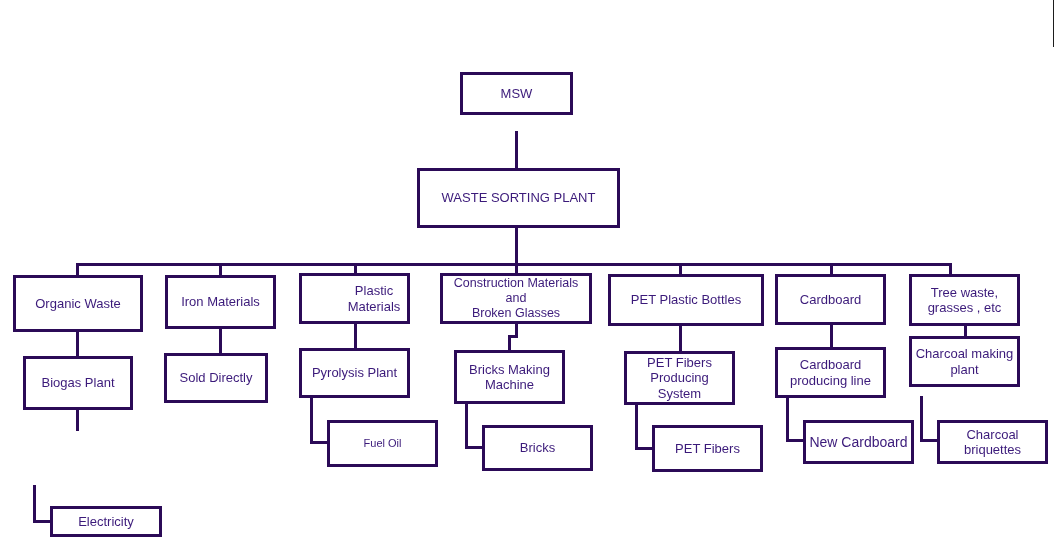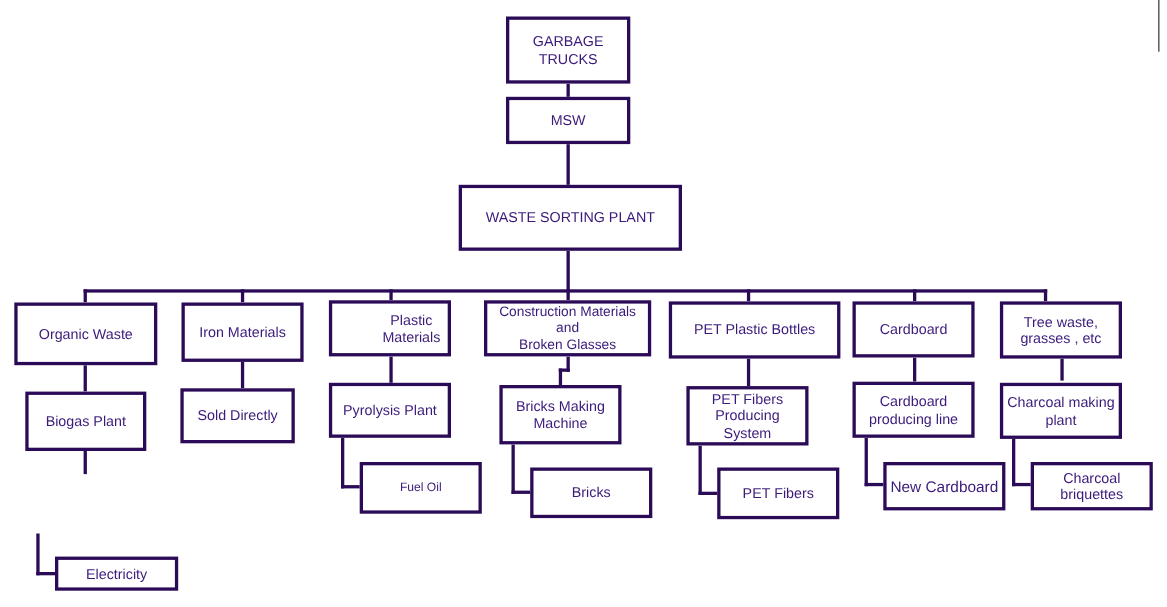--- a/index.html
+++ b/index.html
@@ -45,26 +45,24 @@
     background: #1d1d1d;
     width: 1px;
     z-index: 1;
   }
 </style>
 </head>
 <body>
 
 <div id="canvas">
 
-  <div class="node" style="left:460px; top:15px; width:113px; height:61px; font-size:13px;">GARBAGE
-TRUCKS</div>
 
   <div class="edge v" style="left:515px; top:76px; height:13px;"></div>
 
-  <div class="node" style="left:460px; top:88px; width:113px; height:43px; font-size:13px;">MSW</div>
+  <div class="node" style="left:460px; top:72px; width:113px; height:43px; font-size:13px;">MSW</div>
 
   <div class="edge v" style="left:515px; top:131px; height:38px;"></div>
 
   <div class="node" style="left:417px; top:168px; width:203px; height:60px; font-size:13px;">WASTE SORTING PLANT</div>
 
   <div class="edge v" style="left:515px; top:228px; height:36px;"></div>
   <div class="edge h" style="left:76px; top:263px; width:876px;"></div>
 
   <div class="edge v" style="left:76px; top:263px; height:12px;"></div>
   <div class="edge v" style="left:219px; top:263px; height:12px;"></div>
@@ -142,21 +140,21 @@
   <div class="edge v" style="left:786px; top:398px; height:44px;"></div>
   <div class="edge h" style="left:786px; top:439px; width:25px;"></div>
 
   <div class="node" style="left:803px; top:420px; width:111px; height:44px; font-size:14px;">New Cardboard</div>
 
   <div class="node" style="left:909px; top:274px; width:111px; height:52px; font-size:13px;">Tree waste,
 grasses , etc</div>
 
   <div class="edge v" style="left:964px; top:326px; height:20px;"></div>
 
-  <div class="node" style="left:909px; top:348px; width:111px; height:51px; font-size:13px;">Charcoal making
+  <div class="node" style="left:909px; top:336px; width:111px; height:51px; font-size:13px;">Charcoal making
 plant</div>
 
   <div class="edge v" style="left:920px; top:396px; height:46px;"></div>
   <div class="edge h" style="left:920px; top:439px; width:25px;"></div>
 
   <div class="node" style="left:937px; top:420px; width:111px; height:44px; font-size:13px;">Charcoal briquettes</div>
 
   <div class="artifact" style="left:1053px; top:0px; height:47px;"></div>
 
 </div>

